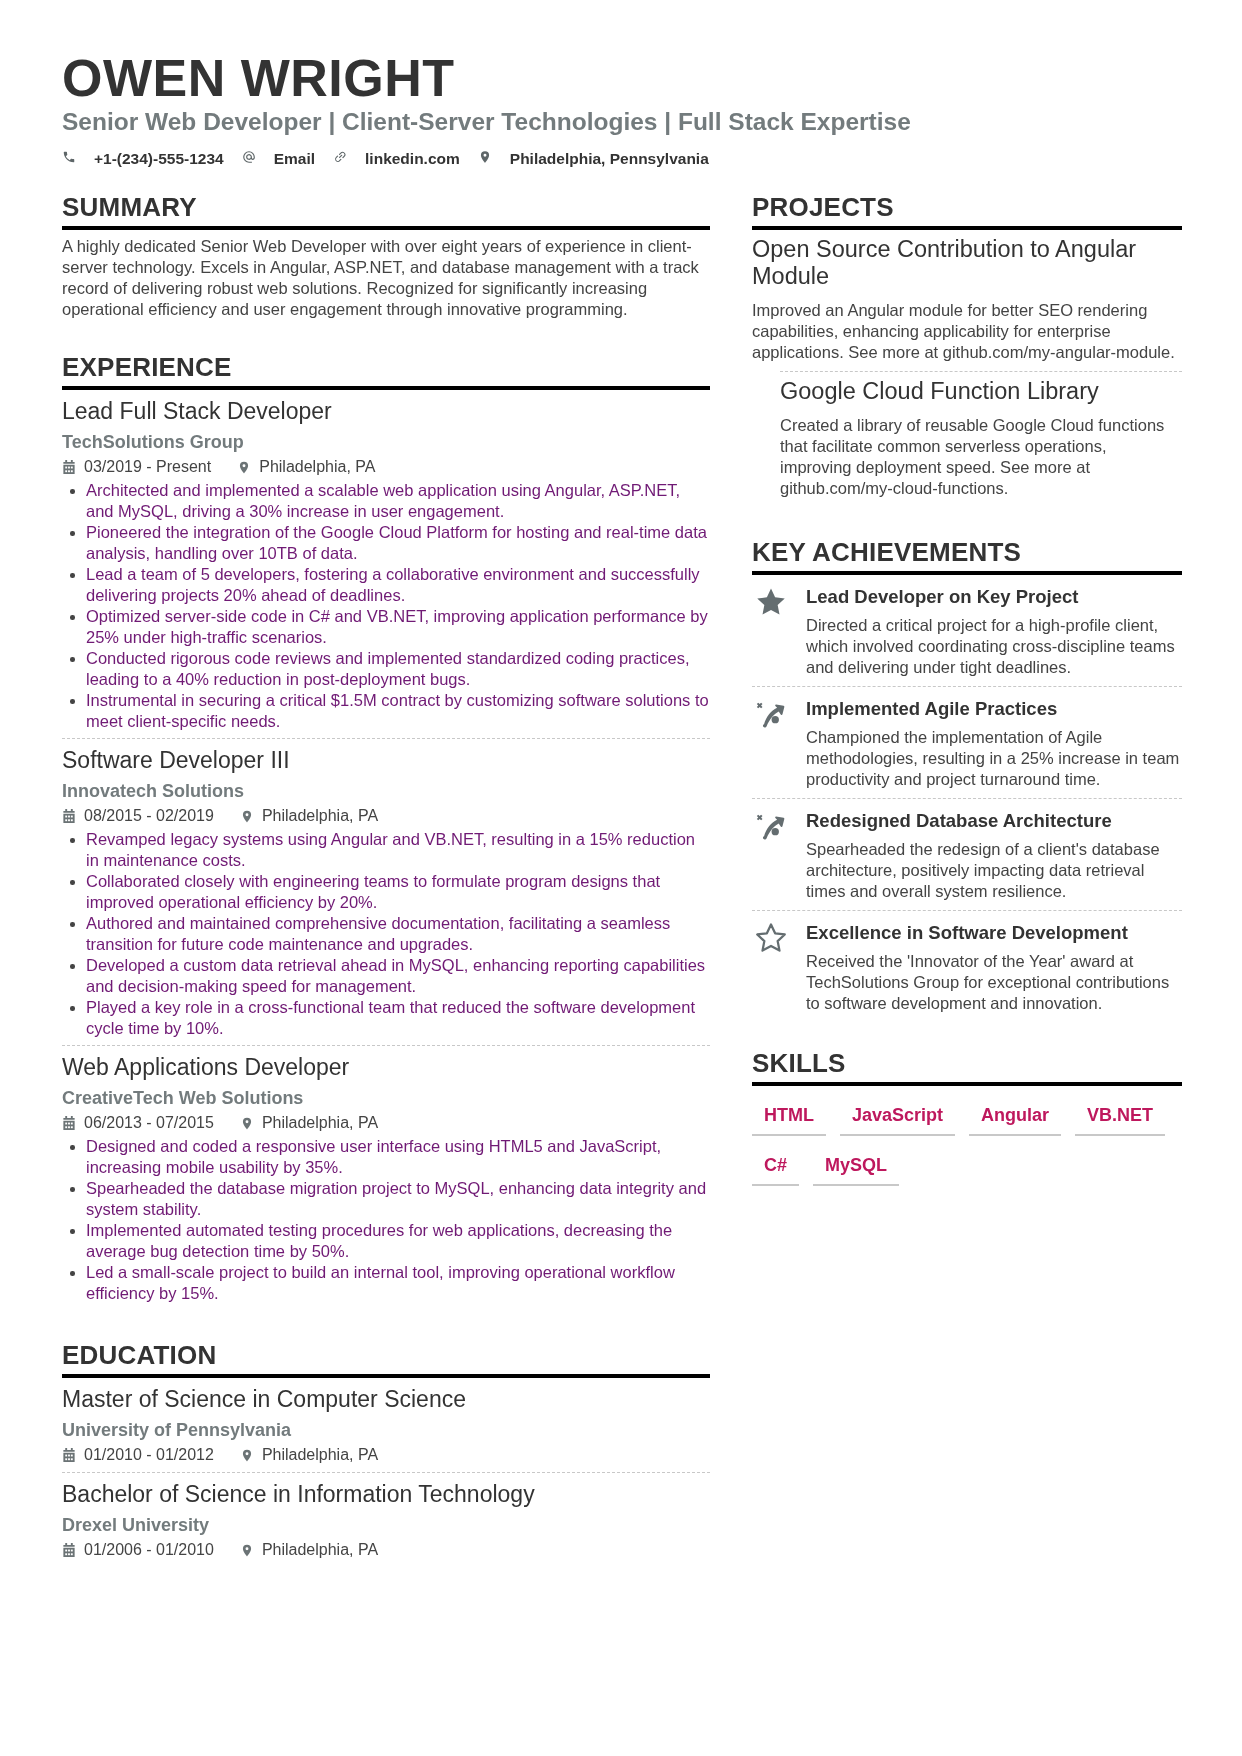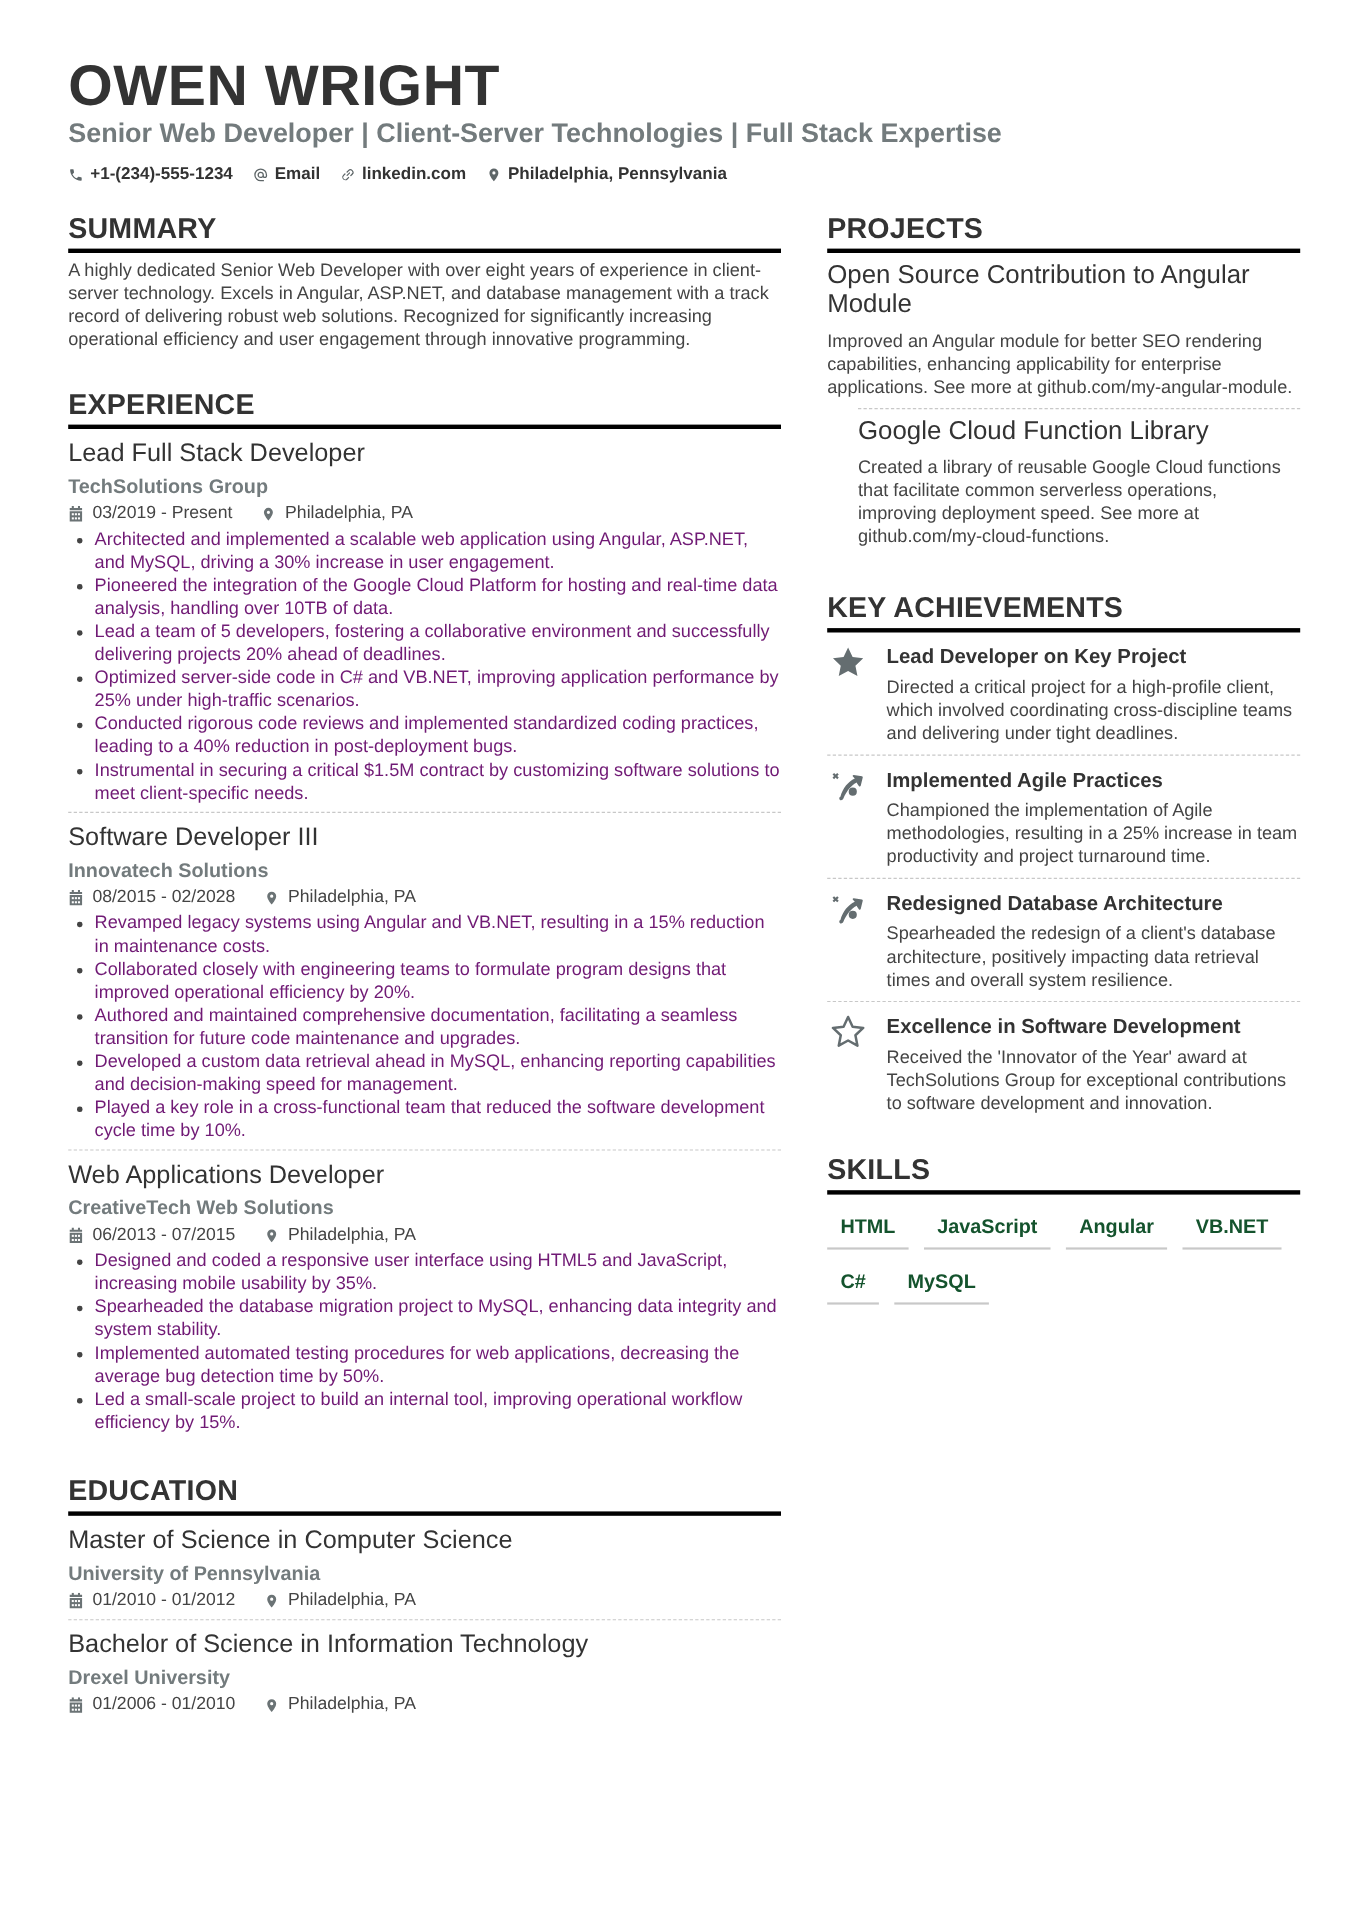--- a/index.html
+++ b/index.html
@@ -22,21 +22,21 @@
       position: absolute; top: 106px; left: 0;
       font-size: 24.5px; font-weight: bold; color: #737b7d;
       line-height: 32px; white-space: nowrap;
     }
     .contacts {
       position: absolute; top: 150px; left: 0;
       display: flex; align-items: center; gap: 18px;
       font-size: 15.5px; font-weight: bold; color: #333;
       white-space: nowrap;
     }
-    .contact { display: flex; align-items: center; gap: 6px; }
+    .contact { display: flex; gap: 18px; }
     .contact svg { width: 14px; height: 14px; fill: #5e6668; }
 
     
     .col-left { position: absolute; left: 0; top: 190px; width: 648px; }
     .col-right { position: absolute; left: 690px; top: 190px; width: 430px; }
 
     .section-title {
       font-size: 26px; font-weight: bold; color: #333333;
       line-height: 34px; letter-spacing: 0.2px;
       border-bottom: 4px solid #000000;
@@ -85,21 +85,21 @@
     .ach + .ach { border-top: 1px dashed #c8c8c8; }
     .ach-icon { width: 54px; flex: none; padding-top: 0px; }
     .ach-icon svg { width: 34px; height: 34px; fill: #646d70; display: block; margin-left: 2px; }
     .ach-body { flex: 1; }
     .ach-title { font-size: 18.5px; font-weight: bold; color: #333; line-height: 24px; }
     .ach-desc { margin-top: 6px; font-size: 16.5px; line-height: 21px; color: #444; }
 
     .skills-section { margin-top: 24px; }
     .skills { display: flex; flex-wrap: wrap; gap: 14px 14px; margin-top: 14px; }
     .skill {
-      font-size: 18px; font-weight: bold; color: #14532d;
+      font-size: 18px; font-weight: bold; color: #be185d;
       padding: 4px 12px 8px 12px;
       border-bottom: 2px solid #c8c8c8;
       line-height: 22px;
     }
   </style>
 </head>
 <body>
 
 <div class="page">
 
@@ -183,21 +183,21 @@
           <span class="meta-item">
             <svg viewBox="0 0 14 16">
                 <path d="M1 5h12v10H1zM3 0h2v2h4V0h2v2h2v2H1V2h2z"></path>
                 <rect x="3" y="7" width="2" height="2" fill="#fff"></rect>
                 <rect x="6" y="7" width="2" height="2" fill="#fff"></rect>
                 <rect x="9" y="7" width="2" height="2" fill="#fff"></rect>
                 <rect x="3" y="11" width="2" height="2" fill="#fff"></rect>
                 <rect x="6" y="11" width="2" height="2" fill="#fff"></rect>
                 <rect x="9" y="11" width="2" height="2" fill="#fff"></rect>
               </svg>
-            <span>08/2015 - 02/2028</span>
+            <span>08/2015 - 02/2019</span>
           </span>
           <span class="meta-item">
             <svg viewBox="0 0 24 24">
                 <path d="M12 2a7 7 0 00-7 7c0 5.2 7 13 7 13s7-7.8 7-13a7 7 0 00-7-7zm0 9.5a2.5 2.5 0 110-5 2.5 2.5 0 010 5z"></path>
               </svg>
             <span>Philadelphia, PA</span>
           </span>
         </div>
         <ul class="bullets">
           <li>Revamped legacy systems using Angular and VB.NET, resulting in a 15% reduction in maintenance costs.</li>

